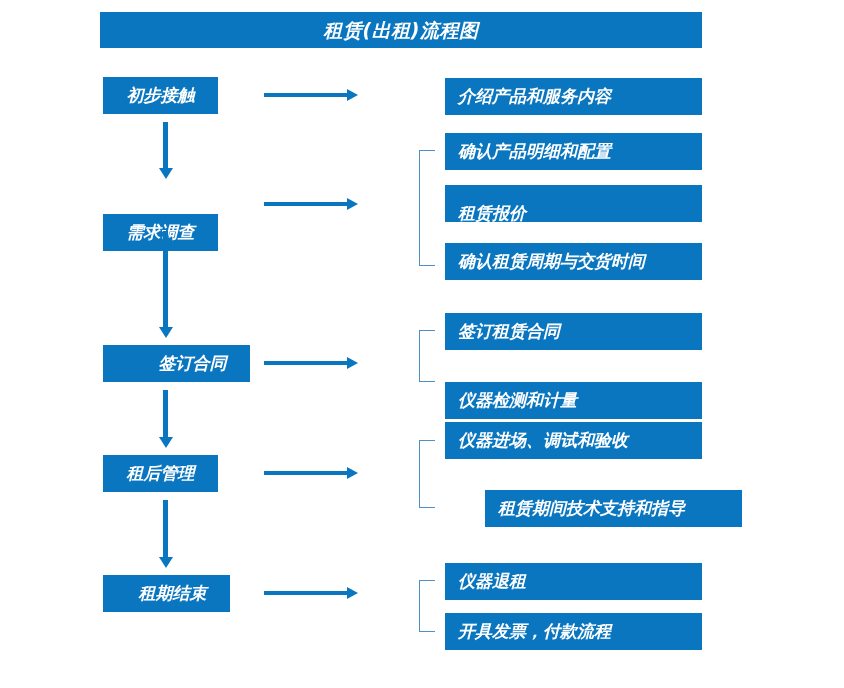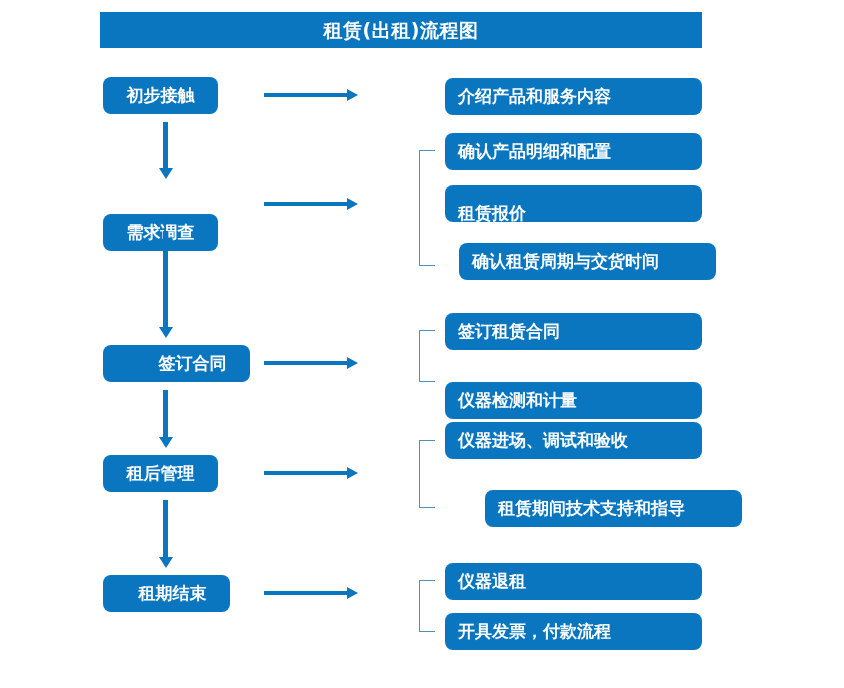--- a/index.html
+++ b/index.html
@@ -2,21 +2,21 @@
 <html><head>
 <meta charset="utf-8">
 <style>
   html,body{margin:0;padding:0;}
   body{
     width:844px;height:688px;
     background:#ffffff;
     font-family:"DejaVu Sans","Liberation Sans",sans-serif;
     overflow:hidden;
   }
-  #stage{position:relative;width:684px;height:688px;}
+  #stage{position:relative;width:684px;height:688px;font-style:italic;}
 
   .title-bar{
     position:absolute;
     left:100px;top:12px;width:602px;height:36px;
     background:#0a76c0;
     display:flex;align-items:center;justify-content:center;
   }
   .title-bar .title-text{
     color:#ffffff;
     font-size:19px;
@@ -24,21 +24,20 @@
     letter-spacing:0.5px;
     line-height:1;
   }
 
   .node{
     position:absolute;
     background:#0a76c0;
     display:flex;
     align-items:center;
     height:37px;
-    border-radius:8px;
   }
   .node .node-label{
     color:#ffffff;
     font-size:18px;
     font-weight:700;
     line-height:1;
     white-space:nowrap;
   }
 
   .stage-node{
@@ -181,21 +180,21 @@
 
   <div class="node detail-node" style="top:78px;">
     <span class="node-label">介绍产品和服务内容</span>
   </div>
   <div class="node detail-node" style="top:133px;">
     <span class="node-label">确认产品明细和配置</span>
   </div>
   <div class="node detail-node" style="top:185px;align-items:flex-end;">
     <span class="node-label">租赁报价</span>
   </div>
-  <div class="node detail-node" style="top:243px;margin-left:14px;">
+  <div class="node detail-node" style="top:243px;">
     <span class="node-label">确认租赁周期与交货时间</span>
   </div>
   <div class="node detail-node" style="top:313px;">
     <span class="node-label">签订租赁合同</span>
   </div>
   <div class="node detail-node" style="top:382px;">
     <span class="node-label">仪器检测和计量</span>
   </div>
   <div class="node detail-node" style="top:422px;">
     <span class="node-label">仪器进场、调试和验收</span>

